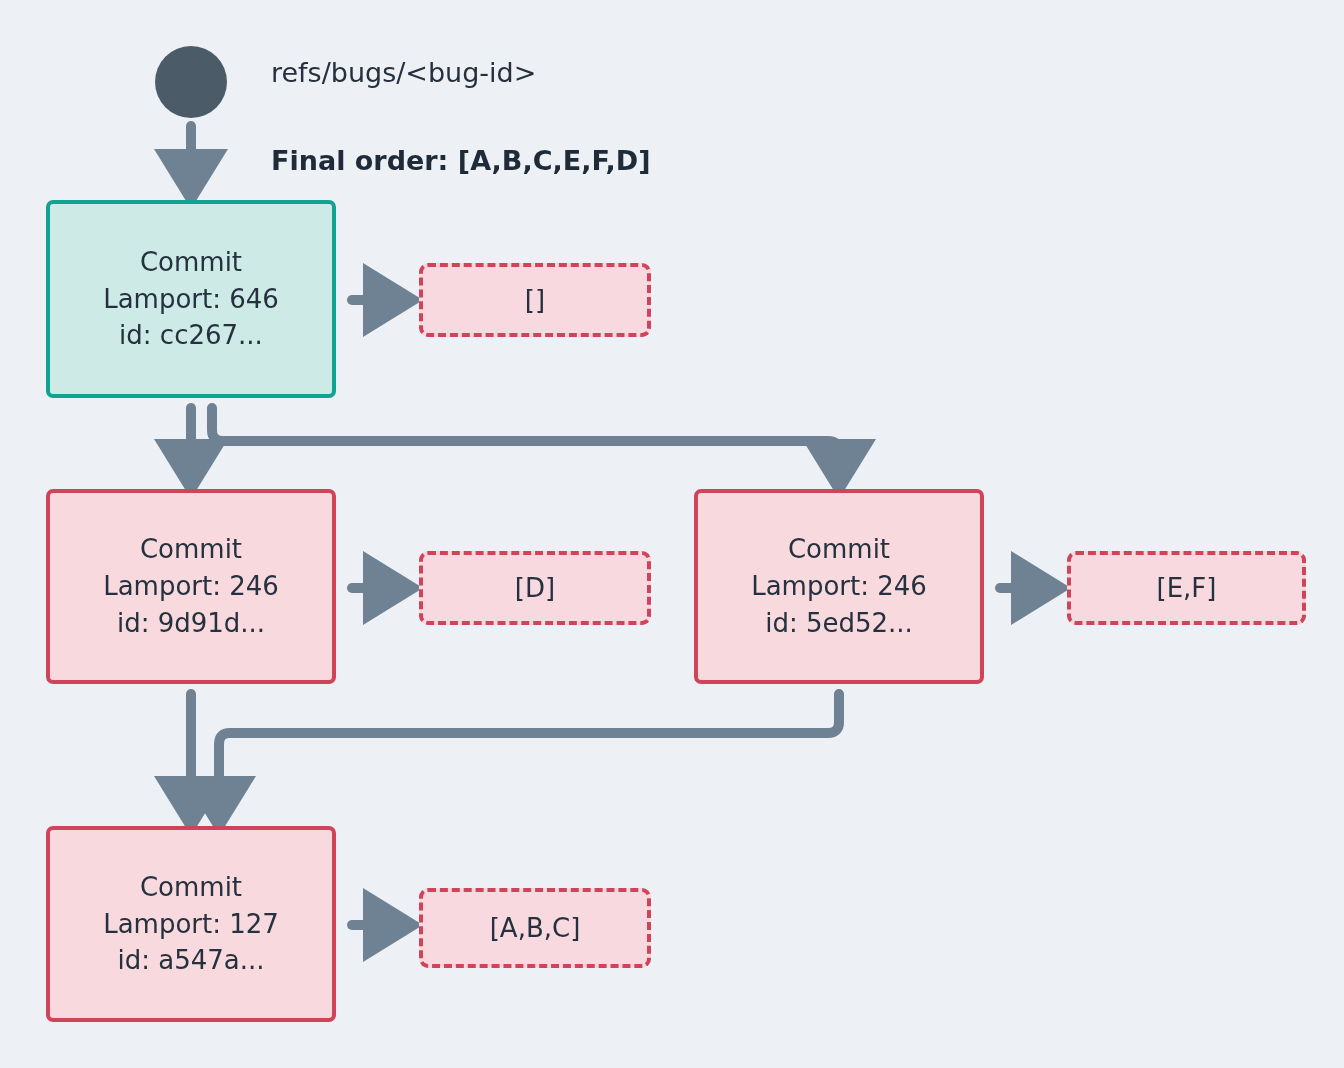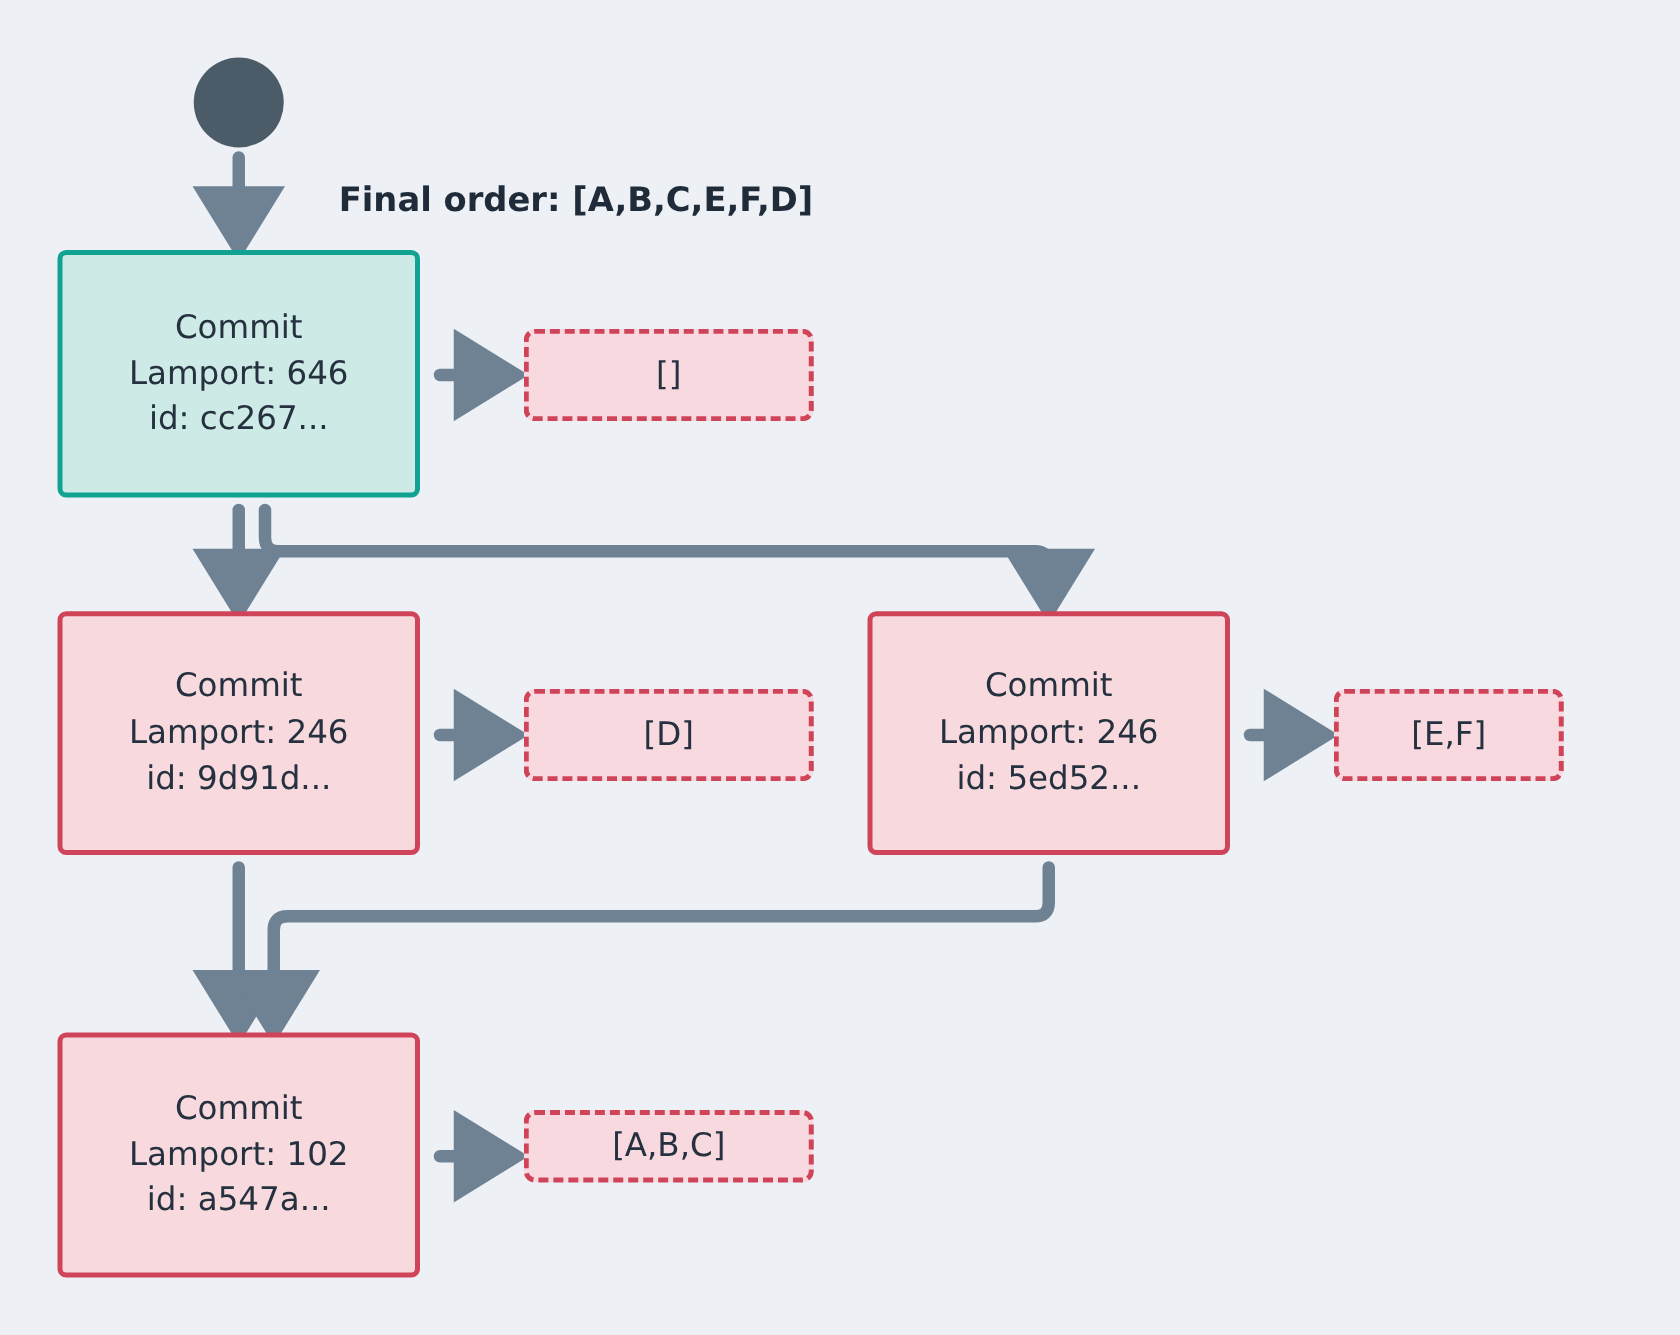--- a/index.html
+++ b/index.html
@@ -139,20 +139,21 @@
     </g>
     <g>
       <path d="M1000,588 L1038,588" stroke="#6f8294" stroke-width="10" fill="none" stroke-linecap="round" marker-end="url(#ah)"></path>
     </g>
     <g>
       <path d="M352,925 L390,925" stroke="#6f8294" stroke-width="10" fill="none" stroke-linecap="round" marker-end="url(#ah)"></path>
     </g>
   </svg>
 
   <div class="root-dot"></div>
+  <div class="root-label">refs/bugs/&lt;bug-id&gt;</div>
   <div class="root-label-2">Final order: [A,B,C,E,F,D]</div>
 
   <div class="commit-box green" style="left:46px; top:200px; width:290px; height:198px;">
     <span class="ln">Commit</span>
     <span class="ln">Lamport: 646</span>
     <span class="ln">id: cc267...</span>
   </div>
 
   <div class="commit-box pink" style="left:46px; top:489px; width:290px; height:195px;">
     <span class="ln">Commit</span>
@@ -161,33 +162,33 @@
   </div>
 
   <div class="commit-box pink" style="left:694px; top:489px; width:290px; height:195px;">
     <span class="ln">Commit</span>
     <span class="ln">Lamport: 246</span>
     <span class="ln">id: 5ed52...</span>
   </div>
 
   <div class="commit-box pink" style="left:46px; top:826px; width:290px; height:196px;">
     <span class="ln">Commit</span>
-    <span class="ln">Lamport: 102</span>
+    <span class="ln">Lamport: 127</span>
     <span class="ln">id: a547a...</span>
   </div>
 
   <div class="ops-box" style="left:419px; top:263px; width:232px; height:74px;">
     <span>[]</span>
   </div>
 
   <div class="ops-box" style="left:419px; top:551px; width:232px; height:74px;">
     <span>[D]</span>
   </div>
 
-  <div class="ops-box" style="left:1067px; top:551px; width:184px; height:74px;">
+  <div class="ops-box" style="left:1067px; top:551px; width:239px; height:74px;">
     <span>[E,F]</span>
   </div>
 
-  <div class="ops-box" style="left:419px; top:888px; width:232px; height:58px;">
+  <div class="ops-box" style="left:419px; top:888px; width:232px; height:80px;">
     <span>[A,B,C]</span>
   </div>
 
 </div>
 
 </body></html>

